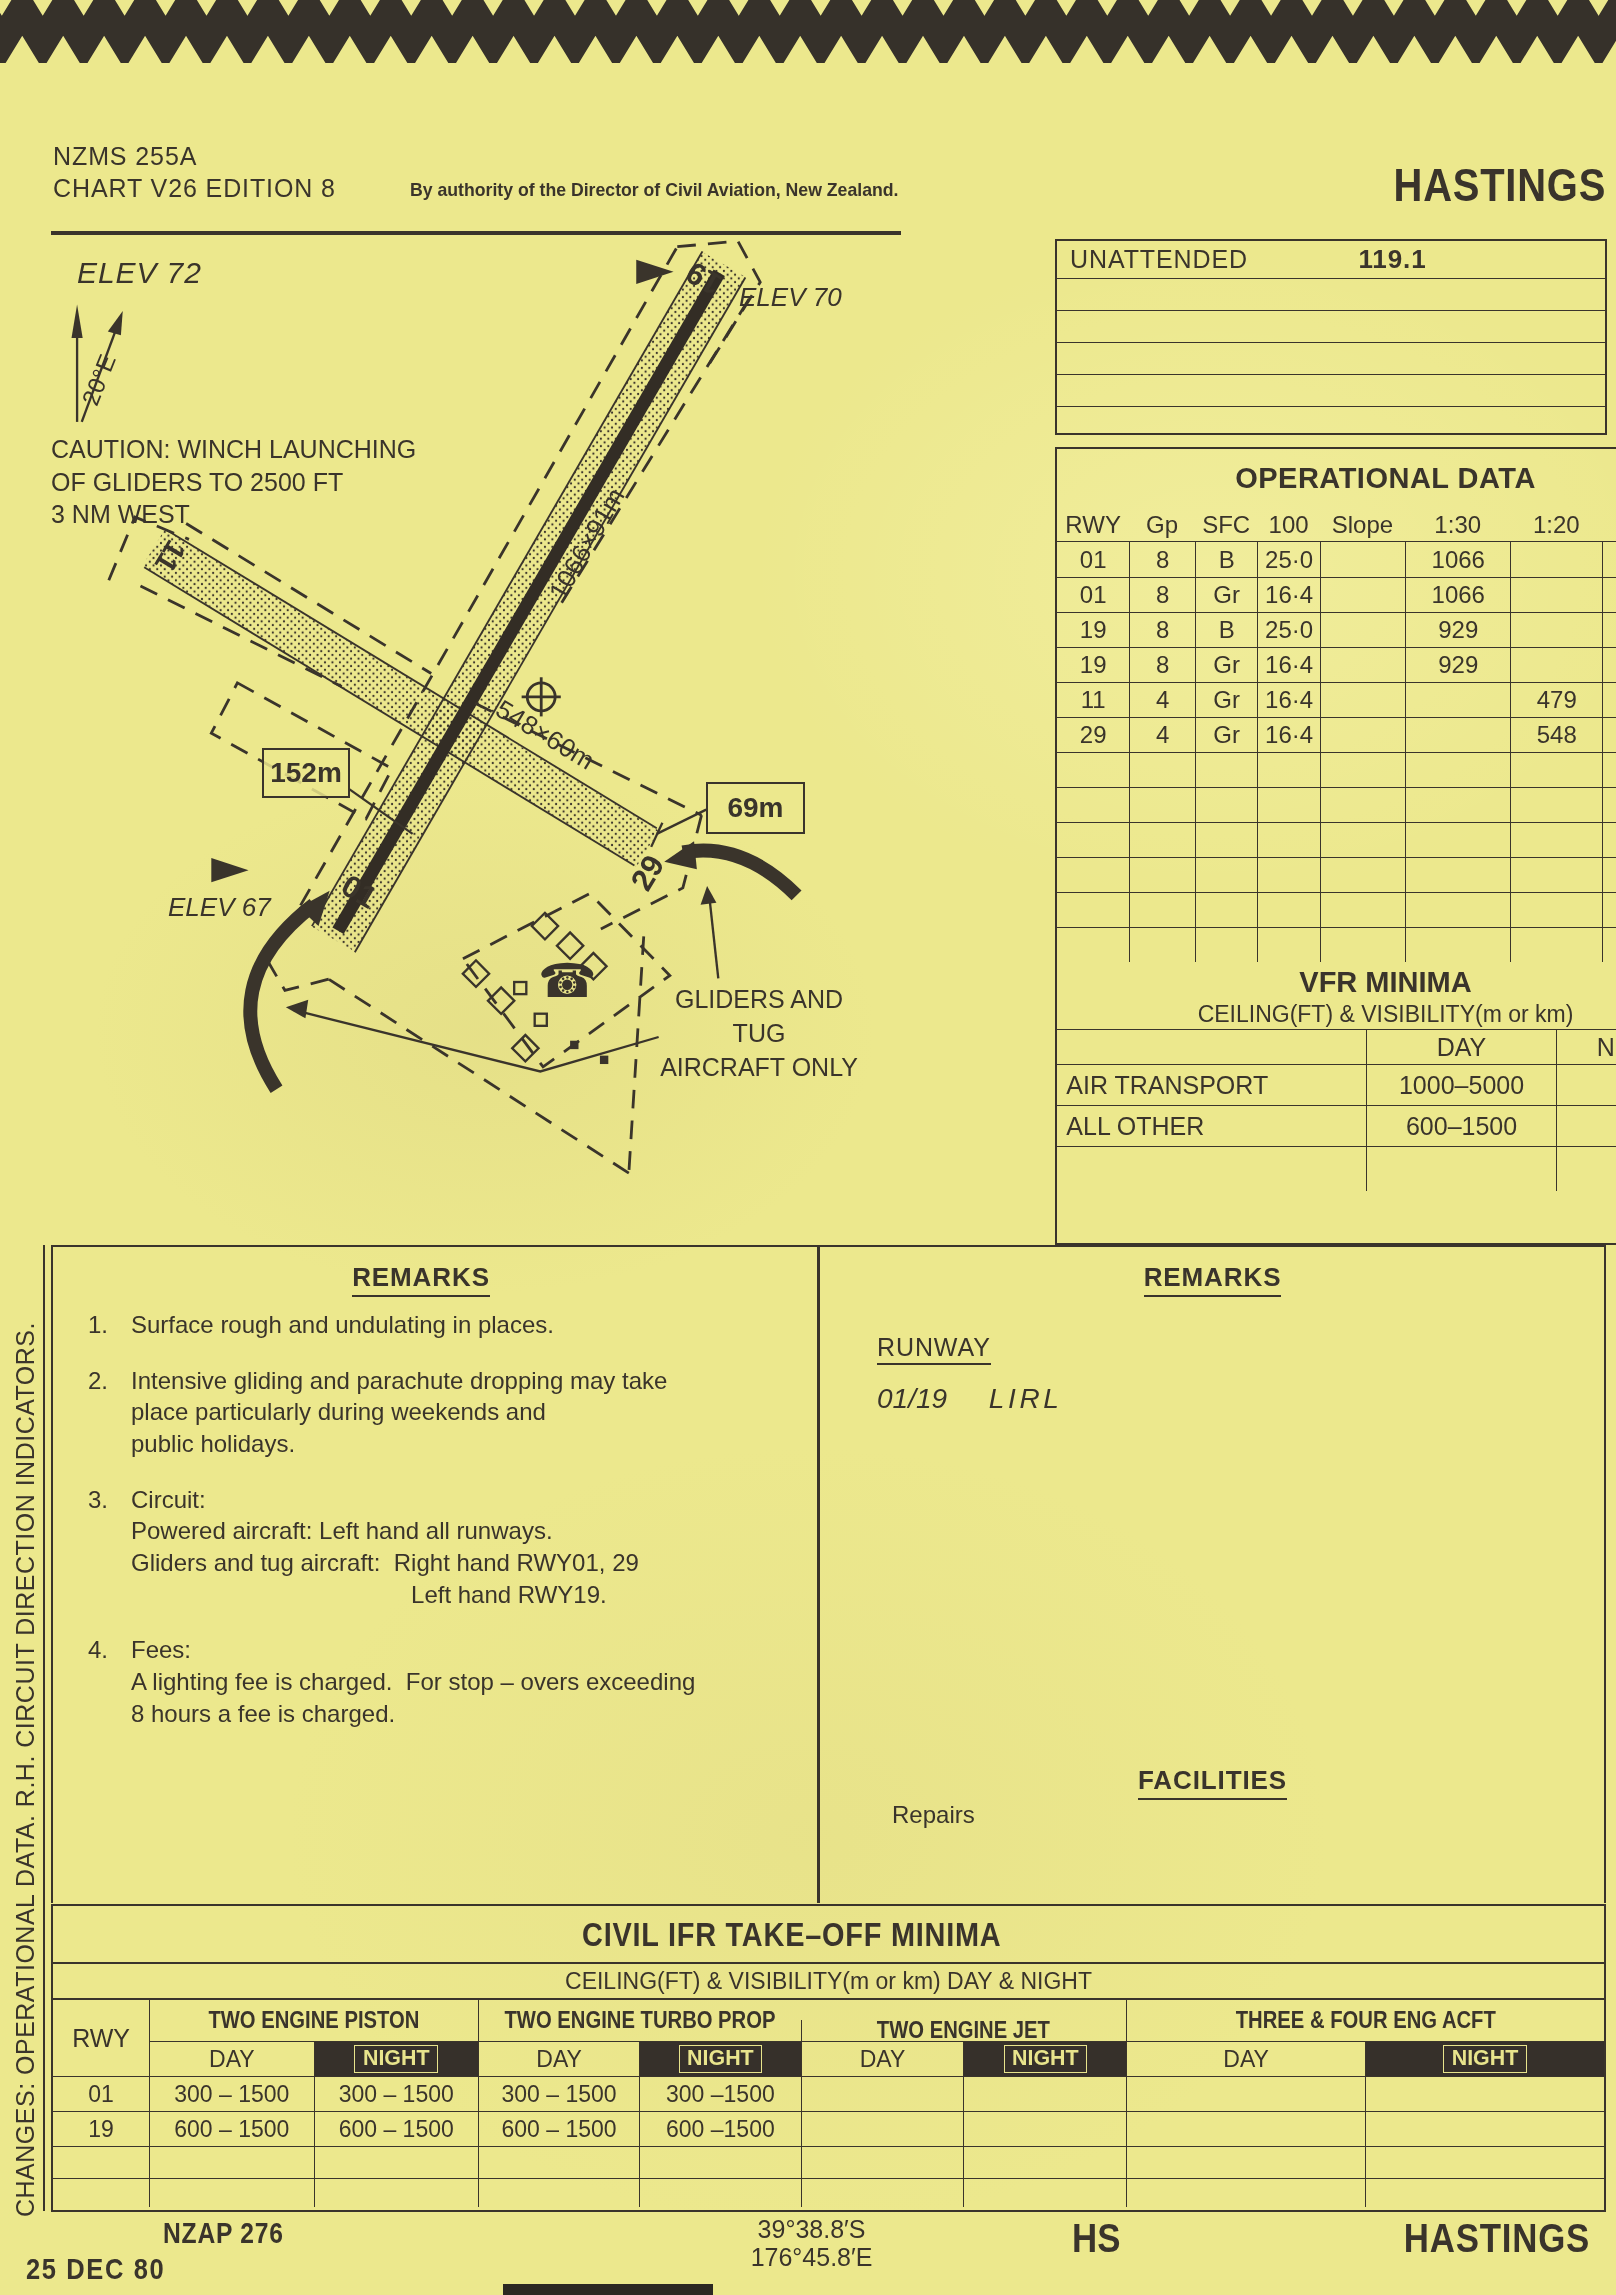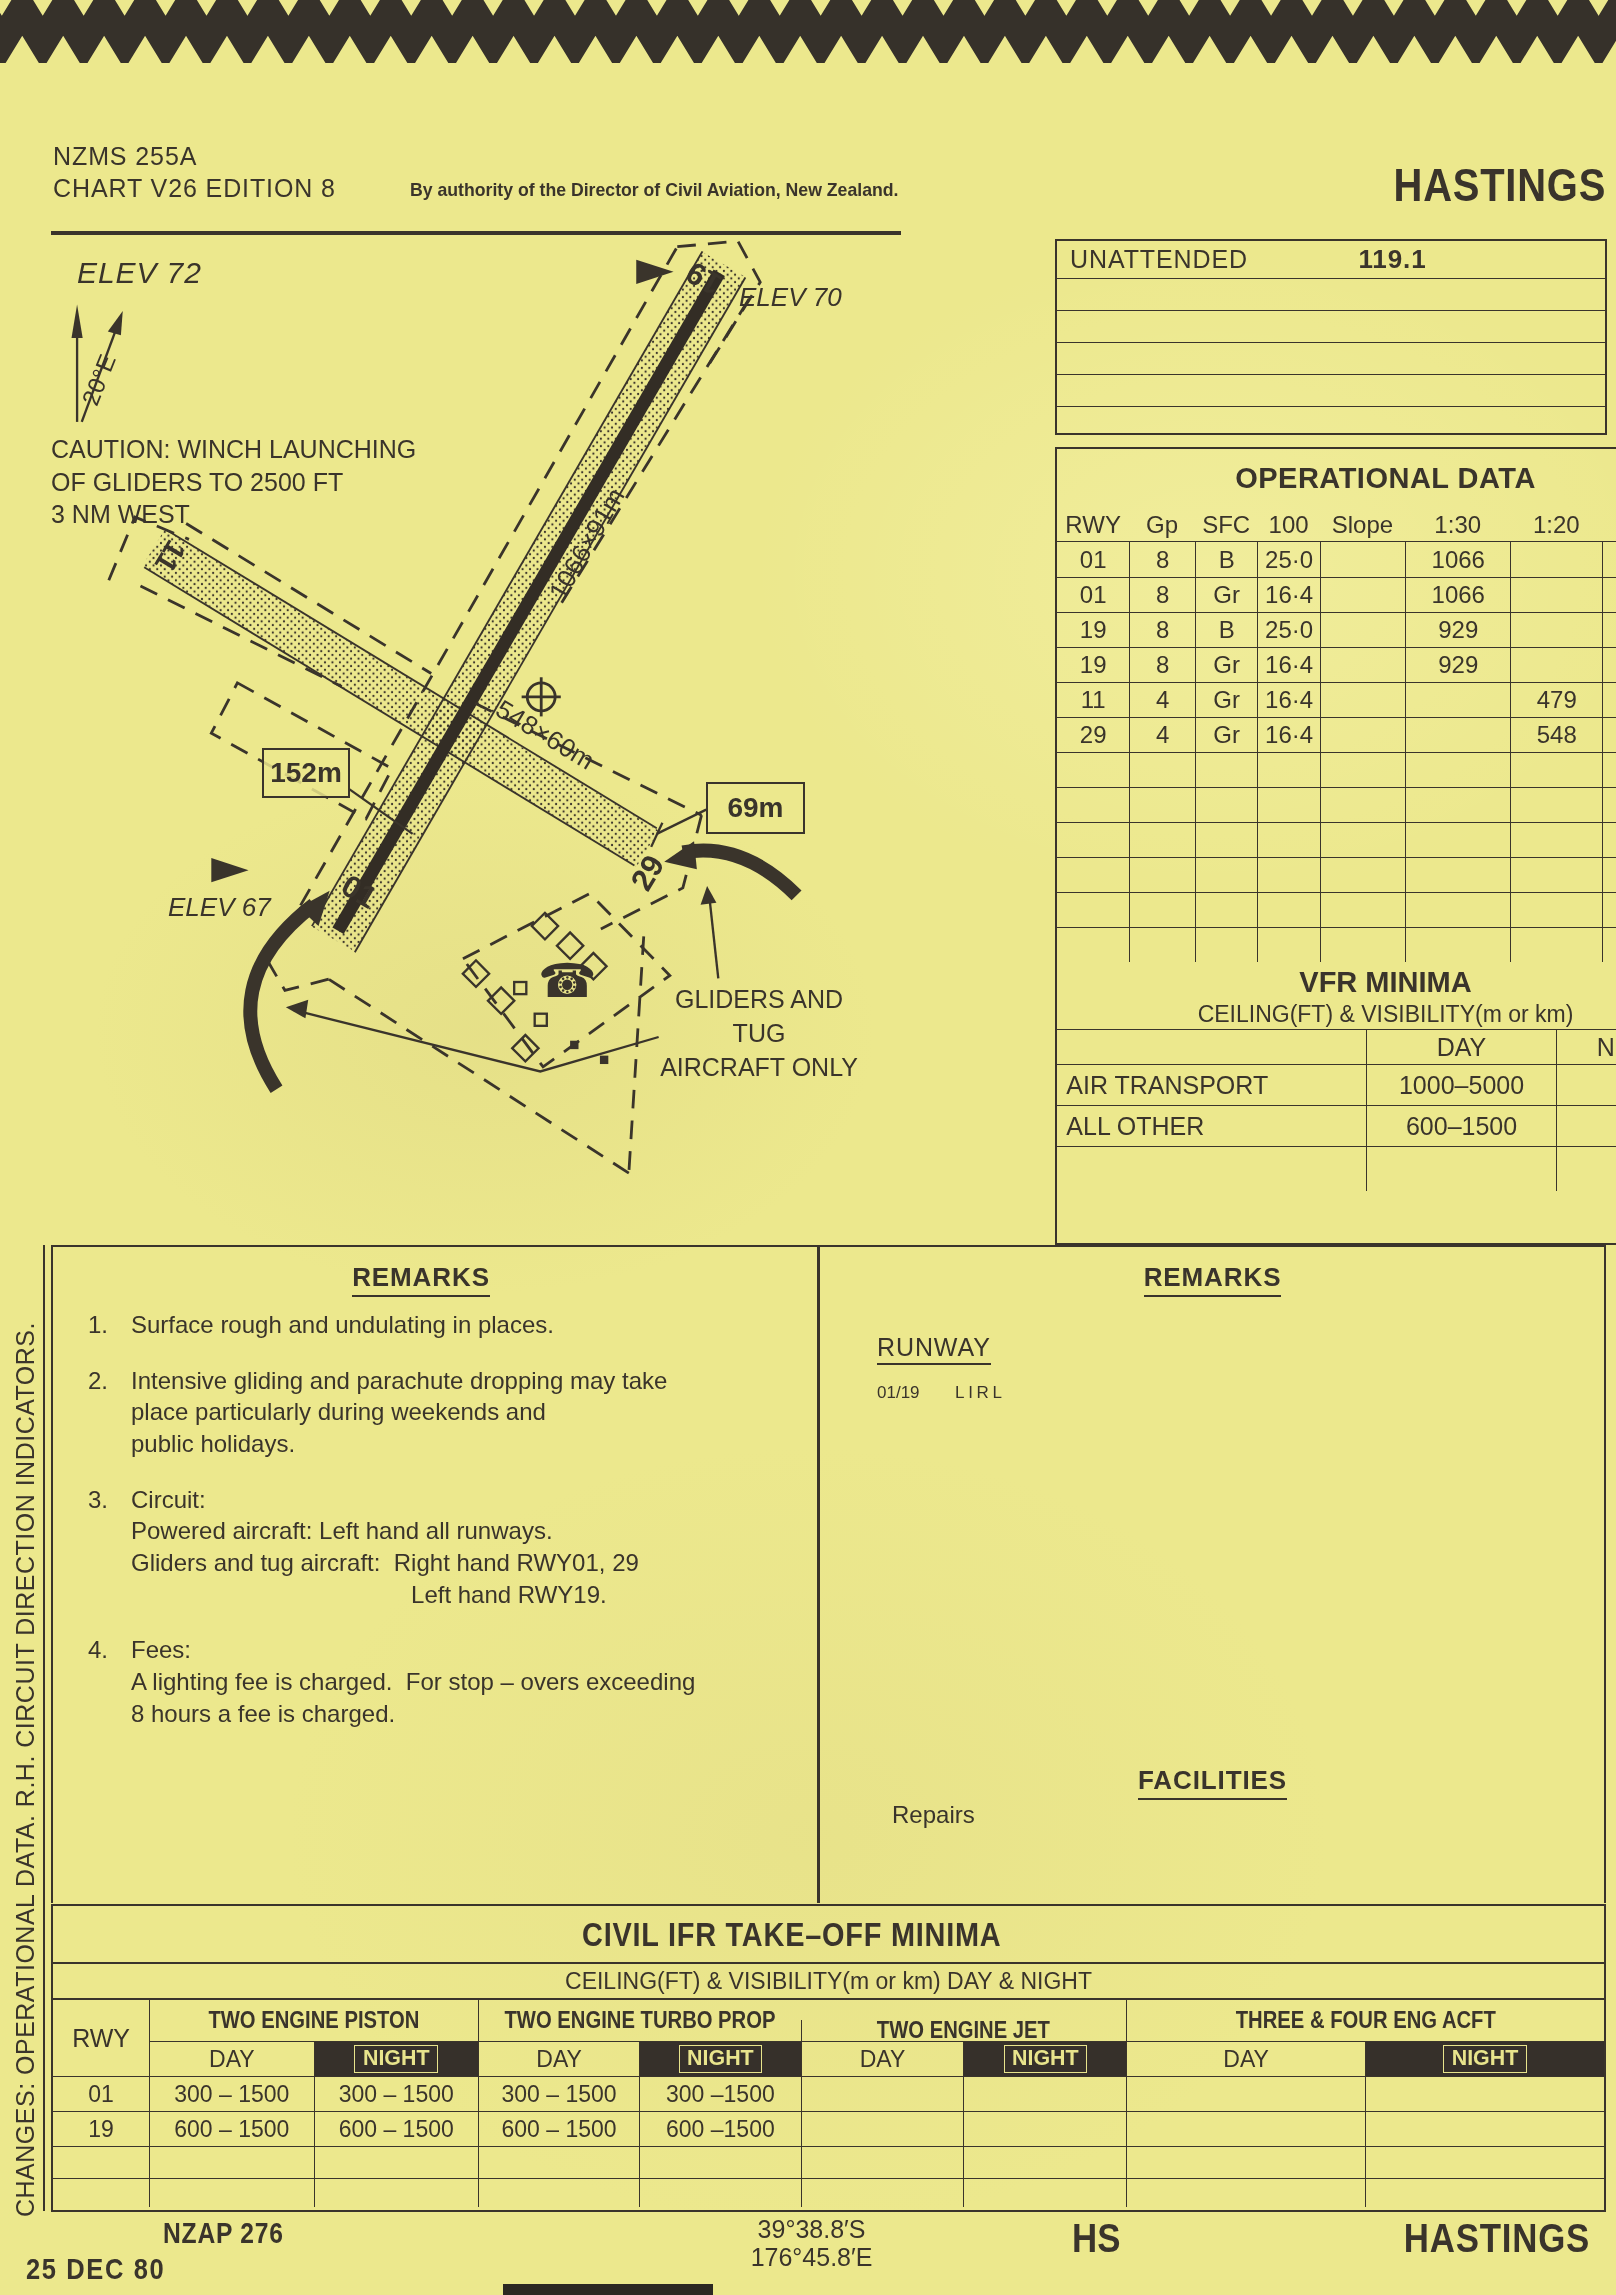--- a/index.html
+++ b/index.html
@@ -373,21 +373,21 @@
 8 hours a fee is charged.</div>
         </div>
       </div>
 
     <div class="abs center" style="left:764px; width:791px; top:15px;">
       <span class="sec-title">REMARKS</span>
     </div>
     <div class="abs" style="left:824px; top:86px; font-size:25px; letter-spacing:0.9px;">
       <span style="border-bottom:2.8px solid #3a342b; padding-bottom:1.9px;">RUNWAY</span>
     </div>
-    <div class="abs" style="left:824px; top:136px; font-size:17px;">
+    <div class="abs" style="left:824px; top:136px; font-size:28px;font-style:italic;">
       <span>01/19</span>
       <span style="display:inline-block; width:26px;"></span>
       <span style="letter-spacing:3.7px;">LIRL</span>
     </div>
 
     <div class="abs center" style="left:764px; width:791px; top:518px;">
       <span class="sec-title">FACILITIES</span>
     </div>
     <div class="abs" style="left:839px; top:554px; font-size:24px;">Repairs</div>
   </div>

